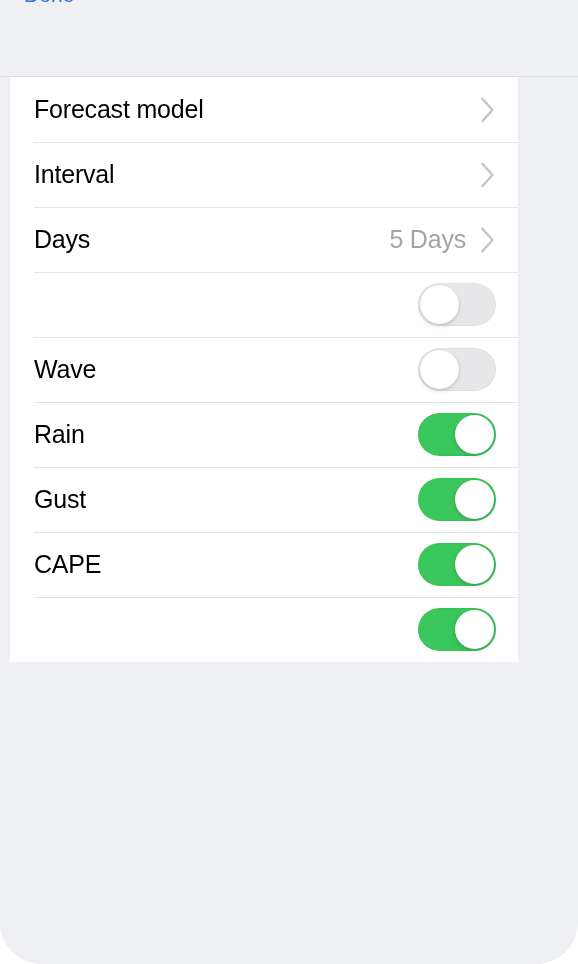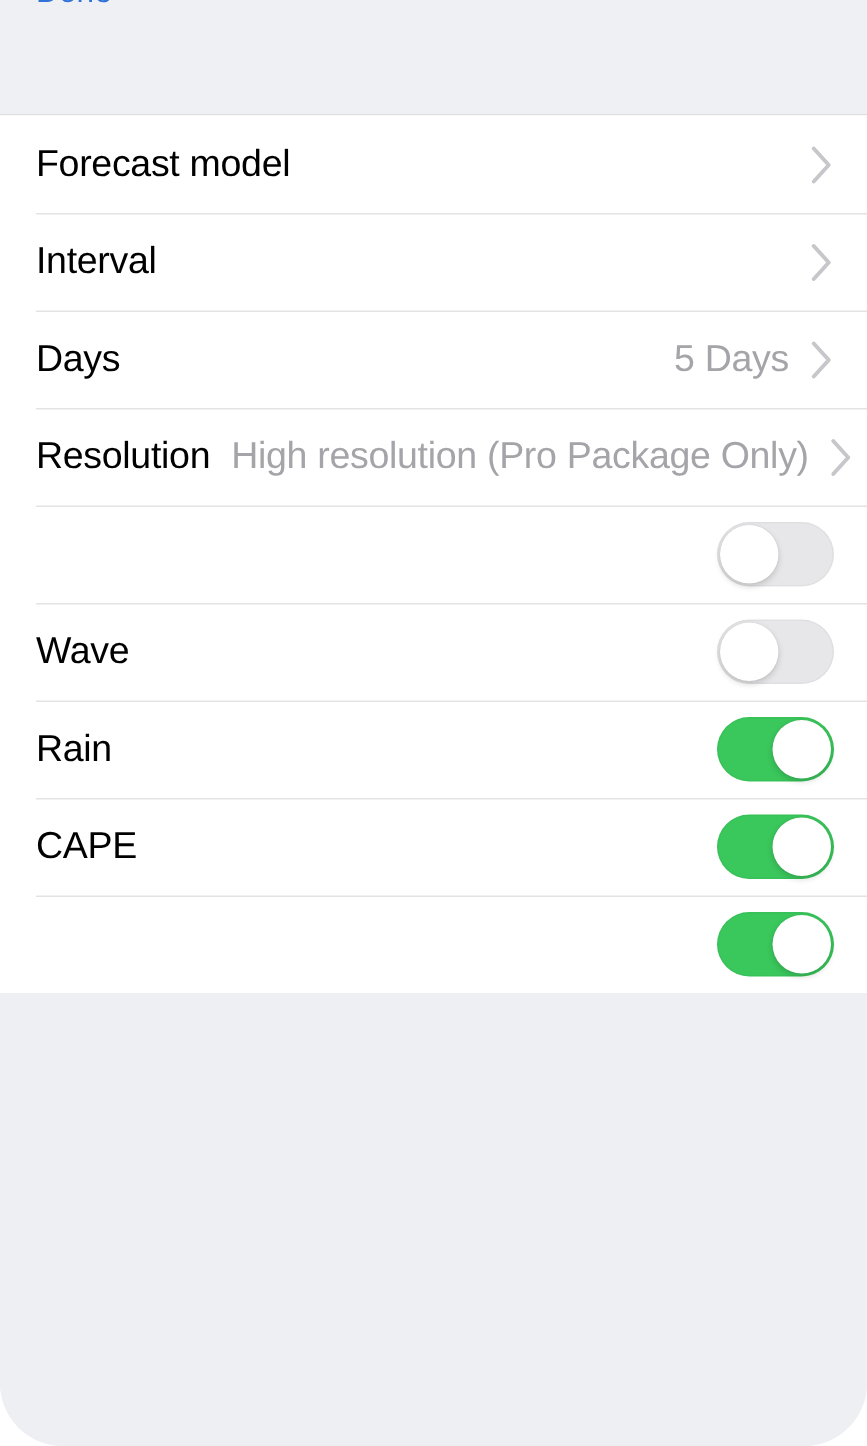--- a/index.html
+++ b/index.html
@@ -44,23 +44,23 @@
     font-size: 21px;
     line-height: 21px;
     color: #2f72d8;
     letter-spacing: 0.1px;
     white-space: nowrap;
   }
 
   
   .card {
     position: absolute;
-    left: 0;
+    left: 10px;
     top: 77px;
-    width: 578px;
+    width: 508px;
     background: #ffffff;
   }
 
   .row {
     position: relative;
     height: 65px;
     display: flex;
     align-items: center;
     padding: 0 22px 0 24px;
     box-sizing: border-box;
@@ -184,30 +184,20 @@
       <div class="row">
         <div class="row-title">Days</div>
         <div class="row-spacer"></div>
         <div class="row-value">5 Days</div>
         <span class="chevron">
           <svg width="16" height="26" viewBox="0 0 16 26" fill="none" xmlns="http://www.w3.org/2000/svg">
             <path d="M2.5 2 L12.5 13 L2.5 24" stroke="#c6c6cb" stroke-width="2.6" stroke-linecap="round" stroke-linejoin="round"></path>
           </svg>
         </span>
       </div>
-      <div class="row resolution">
-        <div class="row-title">Resolution</div>
-        <div class="row-value">High resolution (Pro Package Only)</div>
-        <div class="row-spacer"></div>
-        <span class="chevron">
-          <svg width="16" height="26" viewBox="0 0 16 26" fill="none" xmlns="http://www.w3.org/2000/svg">
-            <path d="M2.5 2 L12.5 13 L2.5 24" stroke="#c6c6cb" stroke-width="2.6" stroke-linecap="round" stroke-linejoin="round"></path>
-          </svg>
-        </span>
-      </div>
       <div class="row">
         <div class="row-spacer"></div>
         <div class="switch" role="switch" aria-checked="false" style="background: rgb(231, 231, 233);">
           <div class="knob"></div>
         </div>
       </div>
       <div class="row">
         <div class="row-title">Wave</div>
         <div class="row-spacer"></div>
         <div class="switch" role="switch" aria-checked="false" style="background: rgb(231, 231, 233);">
@@ -215,20 +205,27 @@
         </div>
       </div>
       <div class="row">
         <div class="row-title">Rain</div>
         <div class="row-spacer"></div>
         <div class="switch on" role="switch" aria-checked="true" style="background: rgb(58, 199, 92);">
           <div class="knob"></div>
         </div>
       </div>
       <div class="row">
+        <div class="row-title">Gust</div>
+        <div class="row-spacer"></div>
+        <div class="switch on" role="switch" aria-checked="true" style="background: rgb(58, 199, 92);">
+          <div class="knob"></div>
+        </div>
+      </div>
+      <div class="row">
         <div class="row-title">CAPE</div>
         <div class="row-spacer"></div>
         <div class="switch on" role="switch" aria-checked="true" style="background: rgb(58, 199, 92);">
           <div class="knob"></div>
         </div>
       </div>
       <div class="row">
         <div class="row-spacer"></div>
         <div class="switch on" role="switch" aria-checked="true" style="background: rgb(58, 199, 92);">
           <div class="knob"></div>

